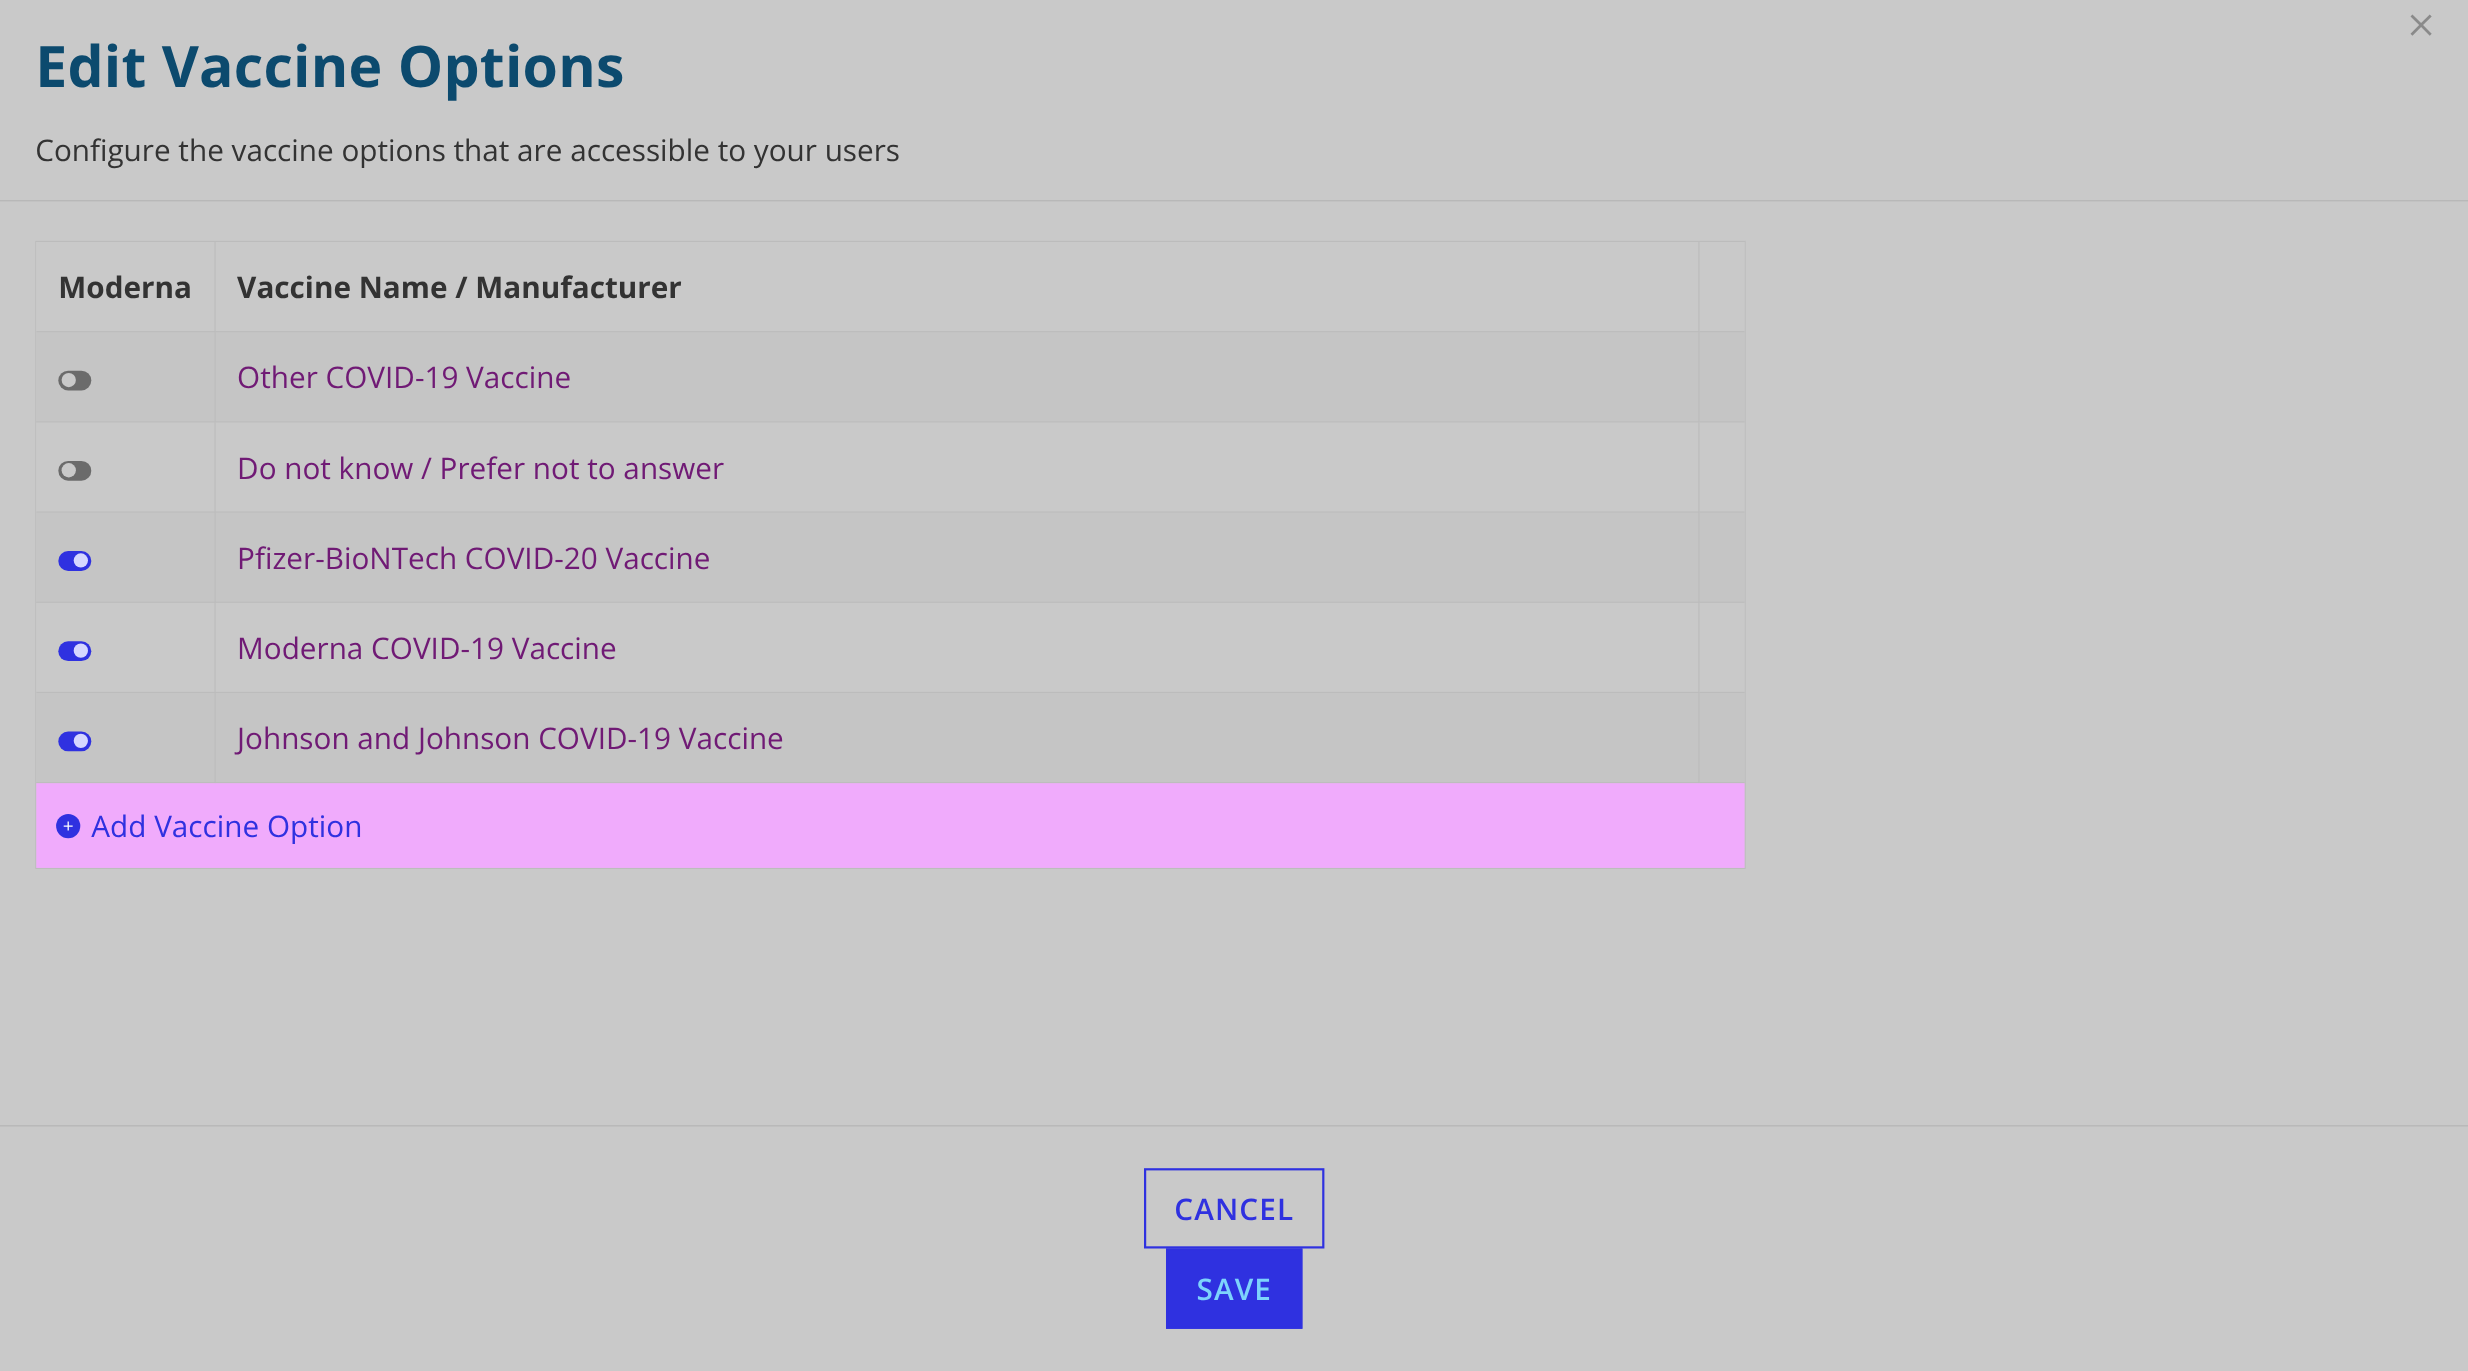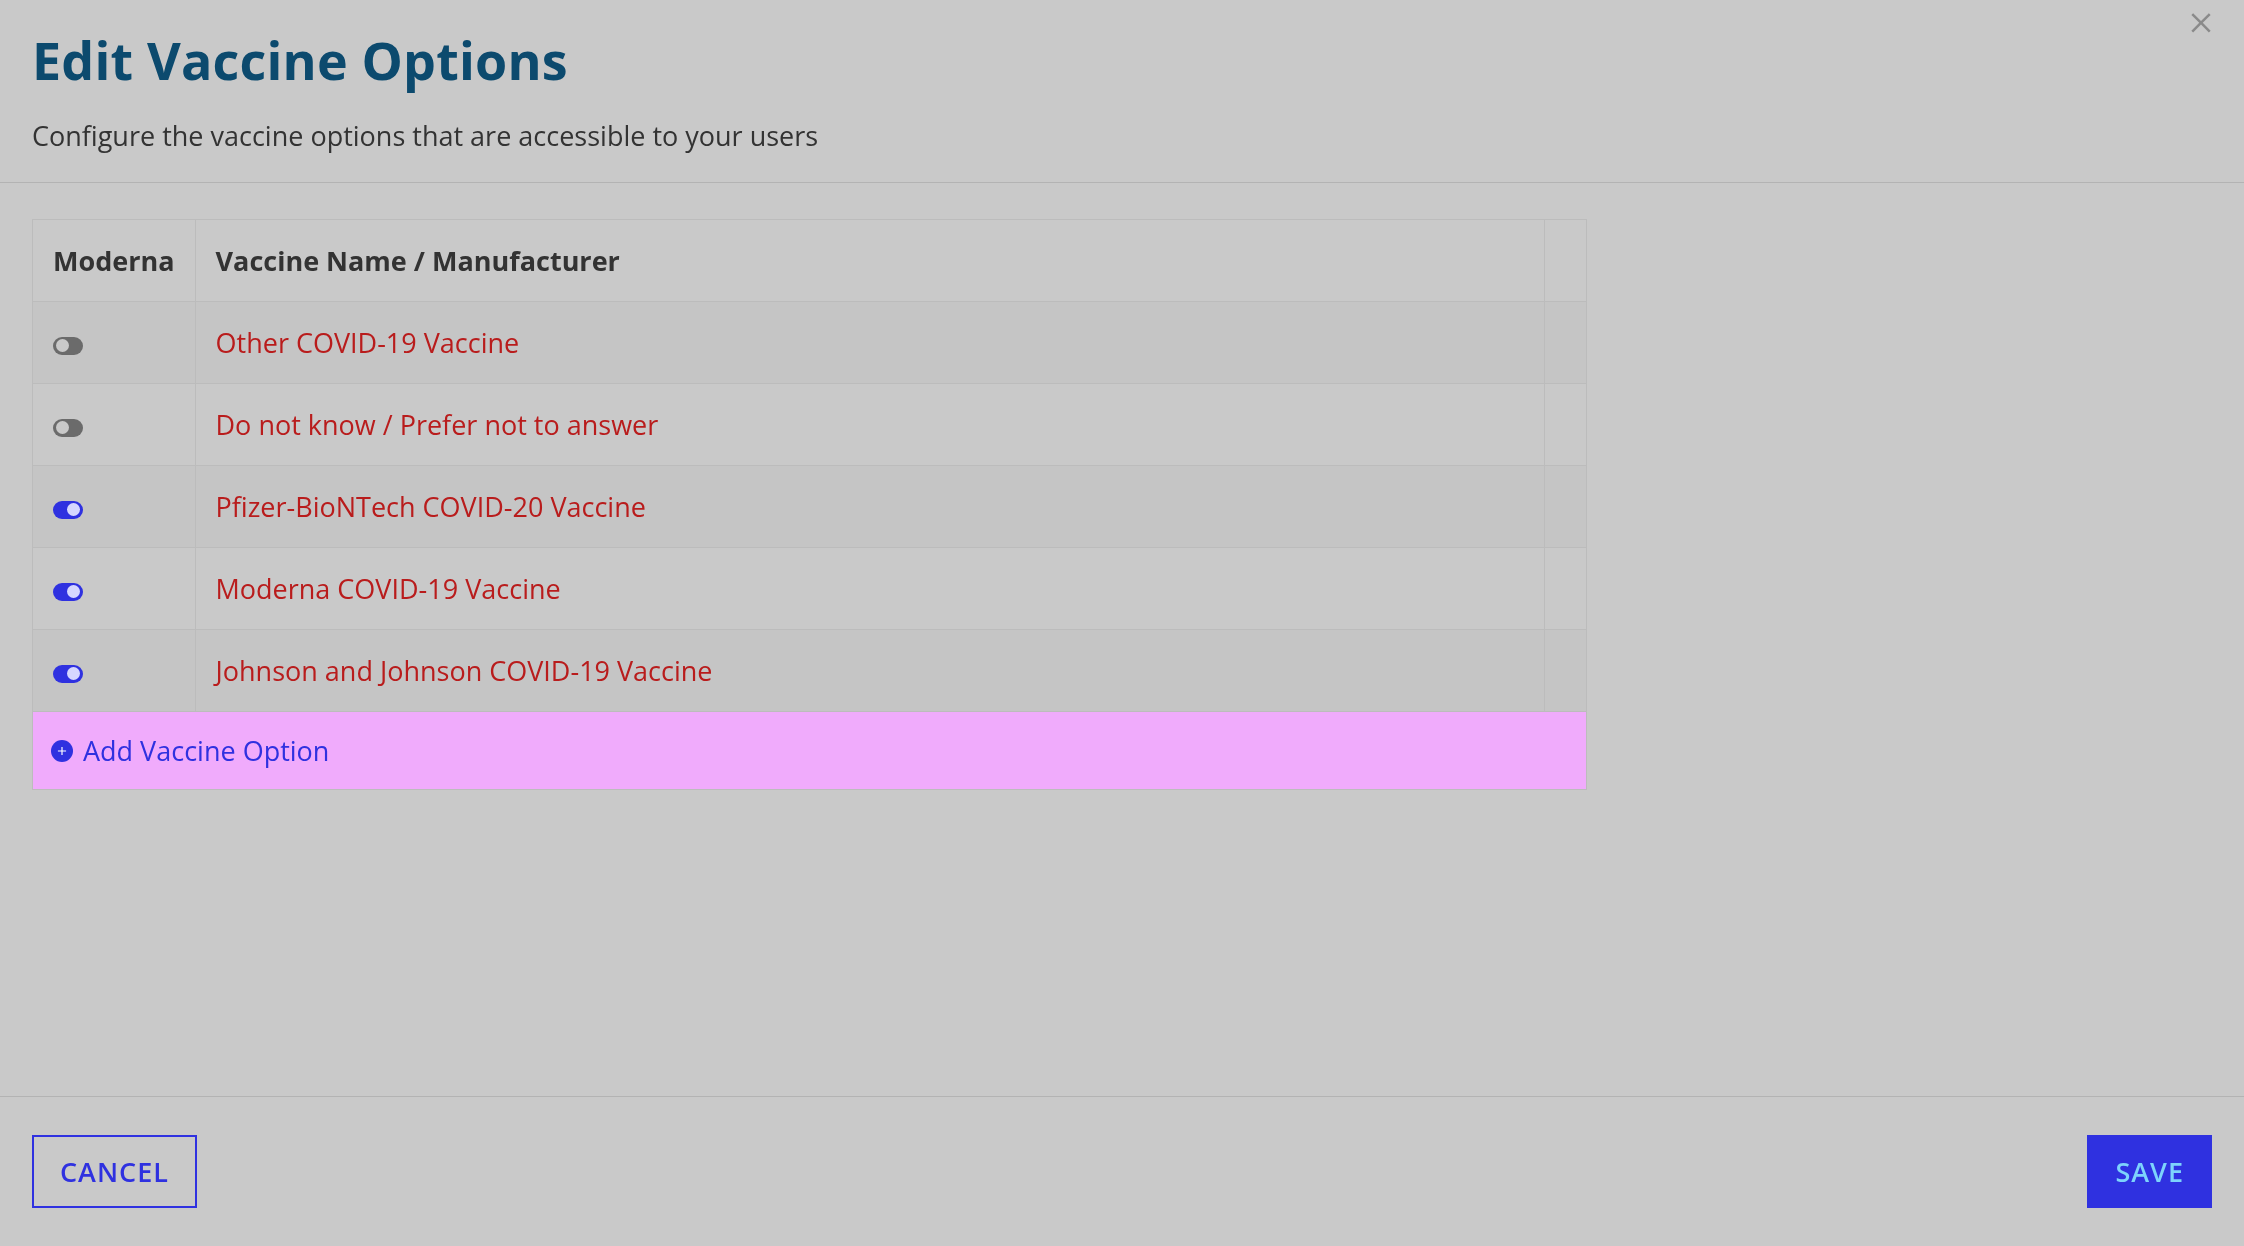--- a/index.html
+++ b/index.html
@@ -72,21 +72,21 @@
       padding: 22px 20px;
       border-bottom: 1px solid #bcbcbc;
       border-right: 1px solid #bcbcbc;
       background: #c9c9c9;
     }
     th.col-active { width: 120px; }
     th.col-name { border-right: 1px solid #bcbcbc; }
     th.col-actions { width: 42px; border-right: none; }
     td {
       font-size: 27px;
-      color: #b91c1c;
+      color: #701a75;
       padding: 22px 20px;
       border-bottom: 1px solid #bcbcbc;
       border-right: 1px solid #bcbcbc;
       background: #c5c5c5;
       vertical-align: middle;
     }
     td.col-actions { border-right: none; }
     tr:nth-child(even) td {
       background: #c9c9c9;
     }
@@ -138,20 +138,21 @@
       flex-shrink: 0;
     }
     .add-row .plus-circle svg { width: 14px; height: 14px; display:block; }
 
     .modal-footer {
       border-top: 1px solid #b3b3b3;
       padding: 38px 32px;
       display: flex;
       justify-content: space-between;
       align-items: center;
+      flex-direction: column;
     }
     .btn {
       font-size: 27px;
       font-weight: 600;
       letter-spacing: 1px;
       padding: 16px 26px;
       cursor: pointer;
       text-align: center;
       font-family: inherit;
     }

